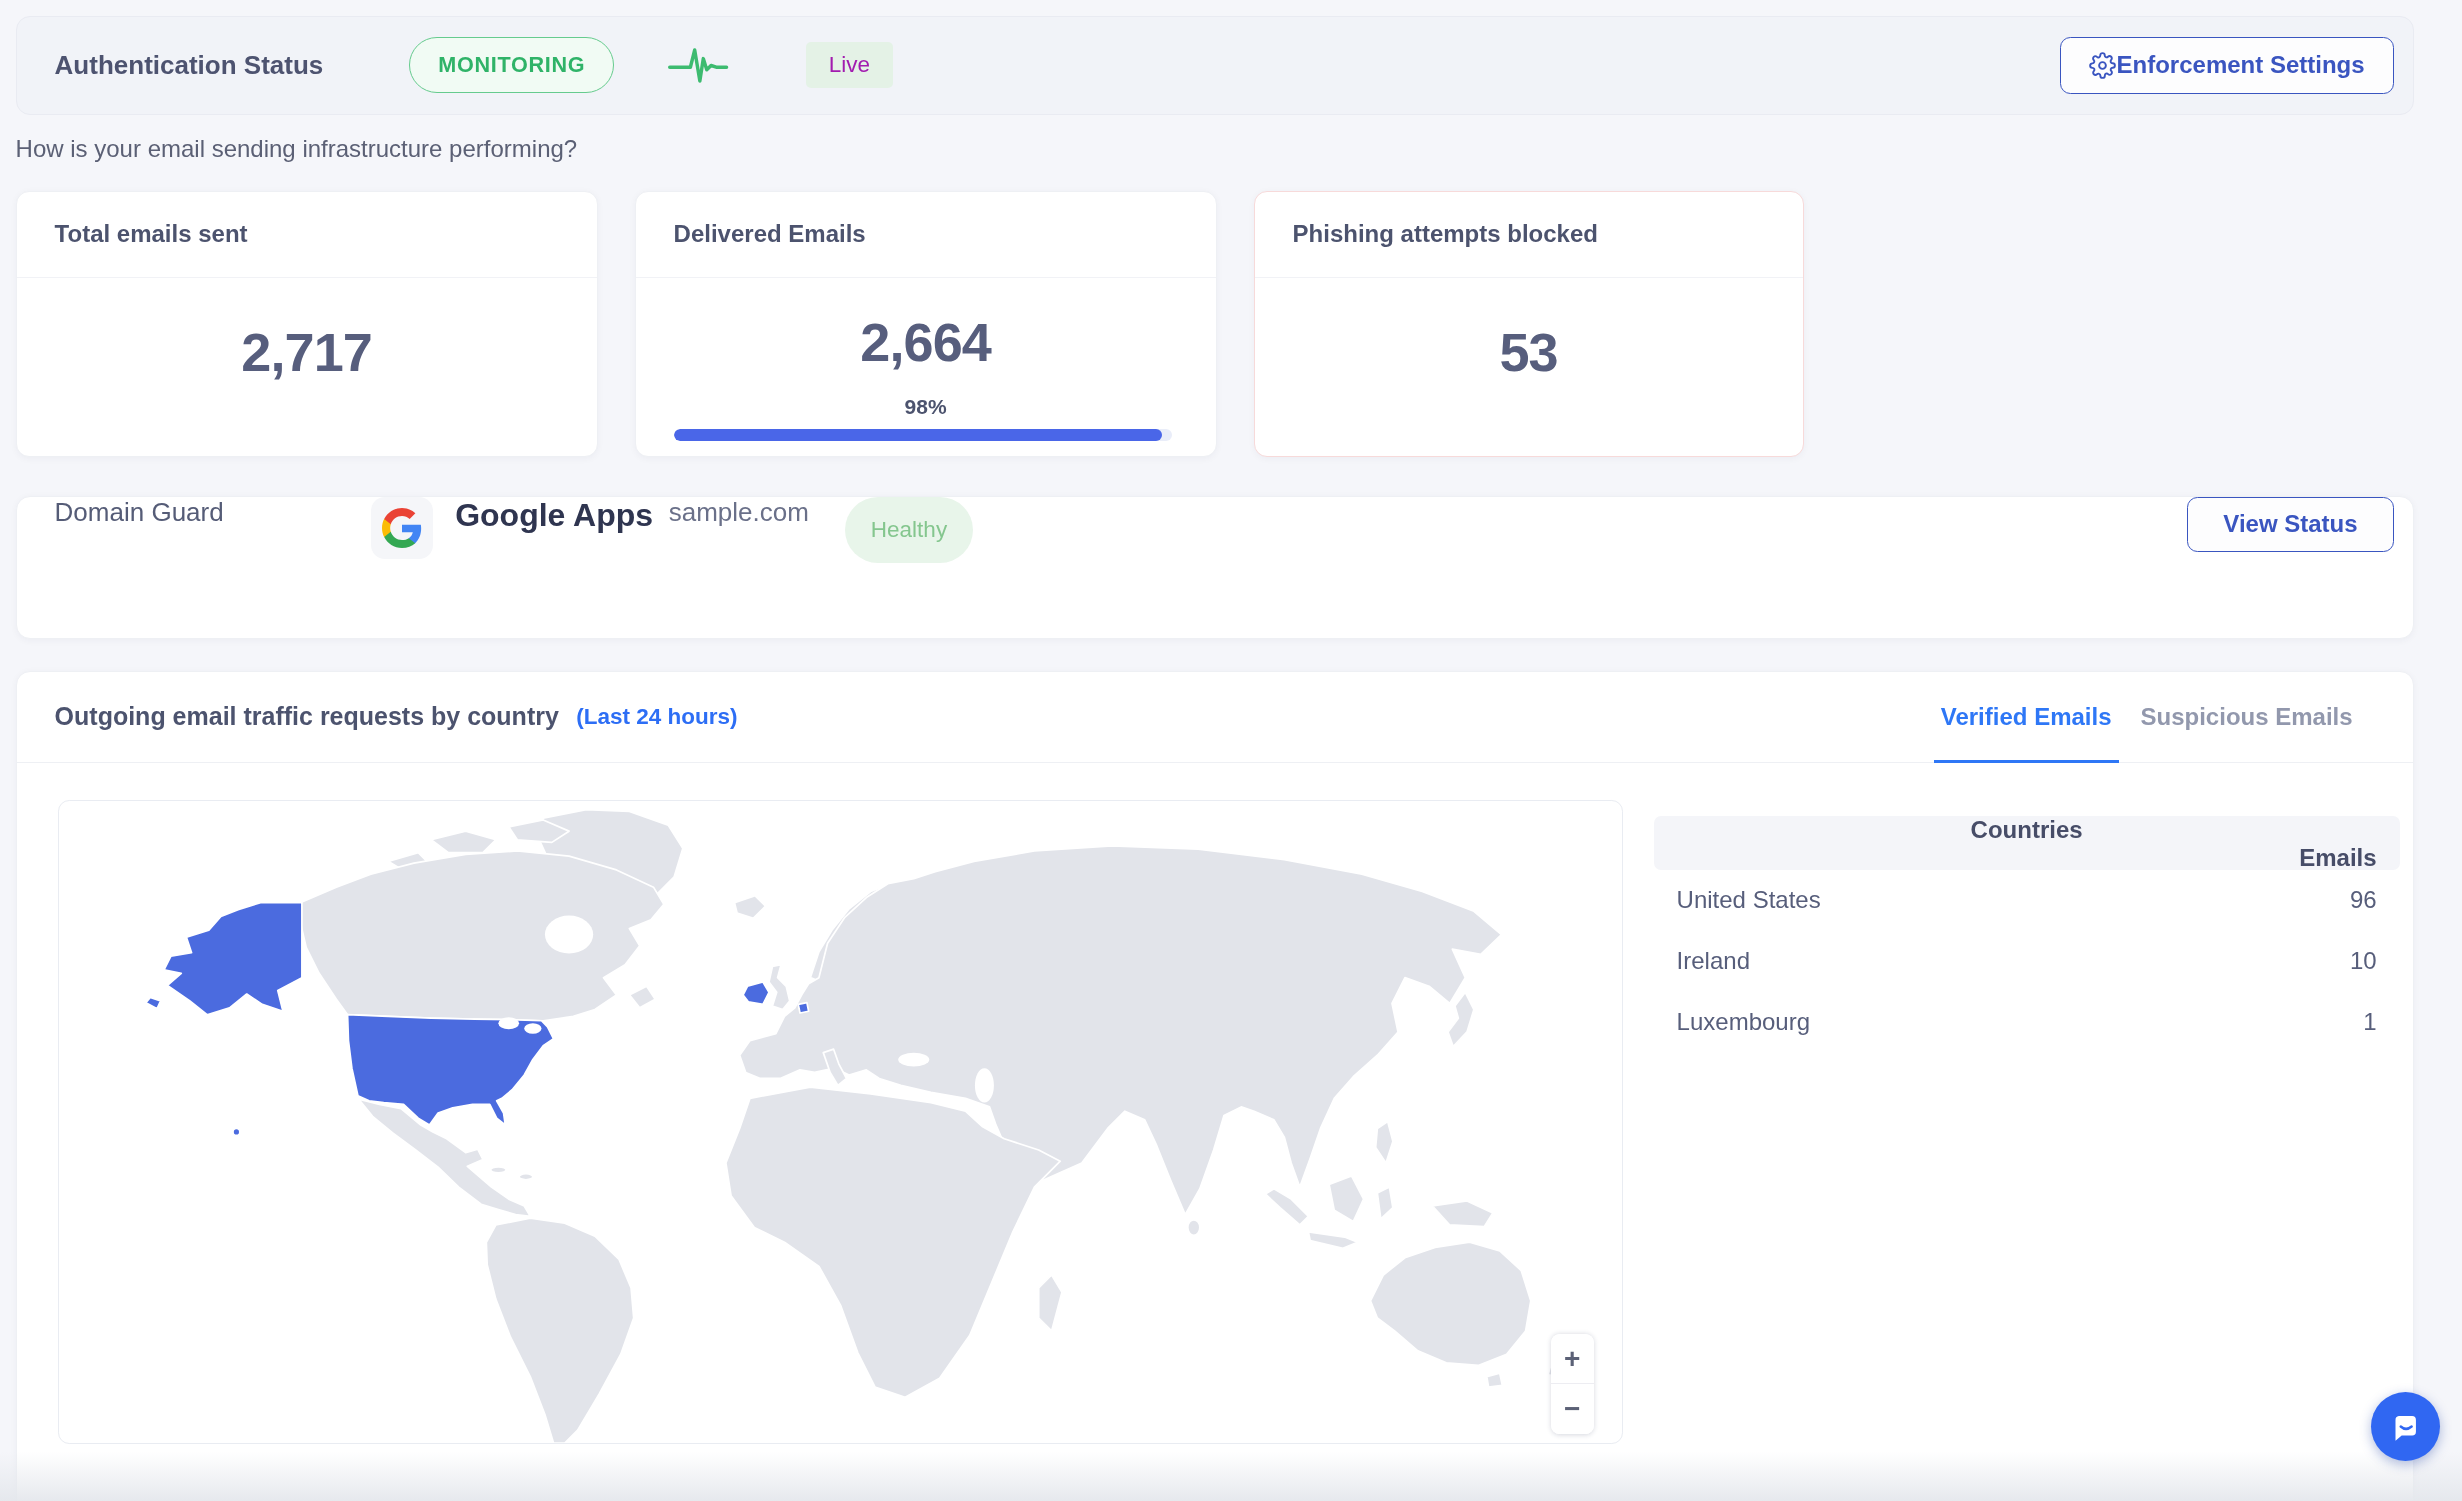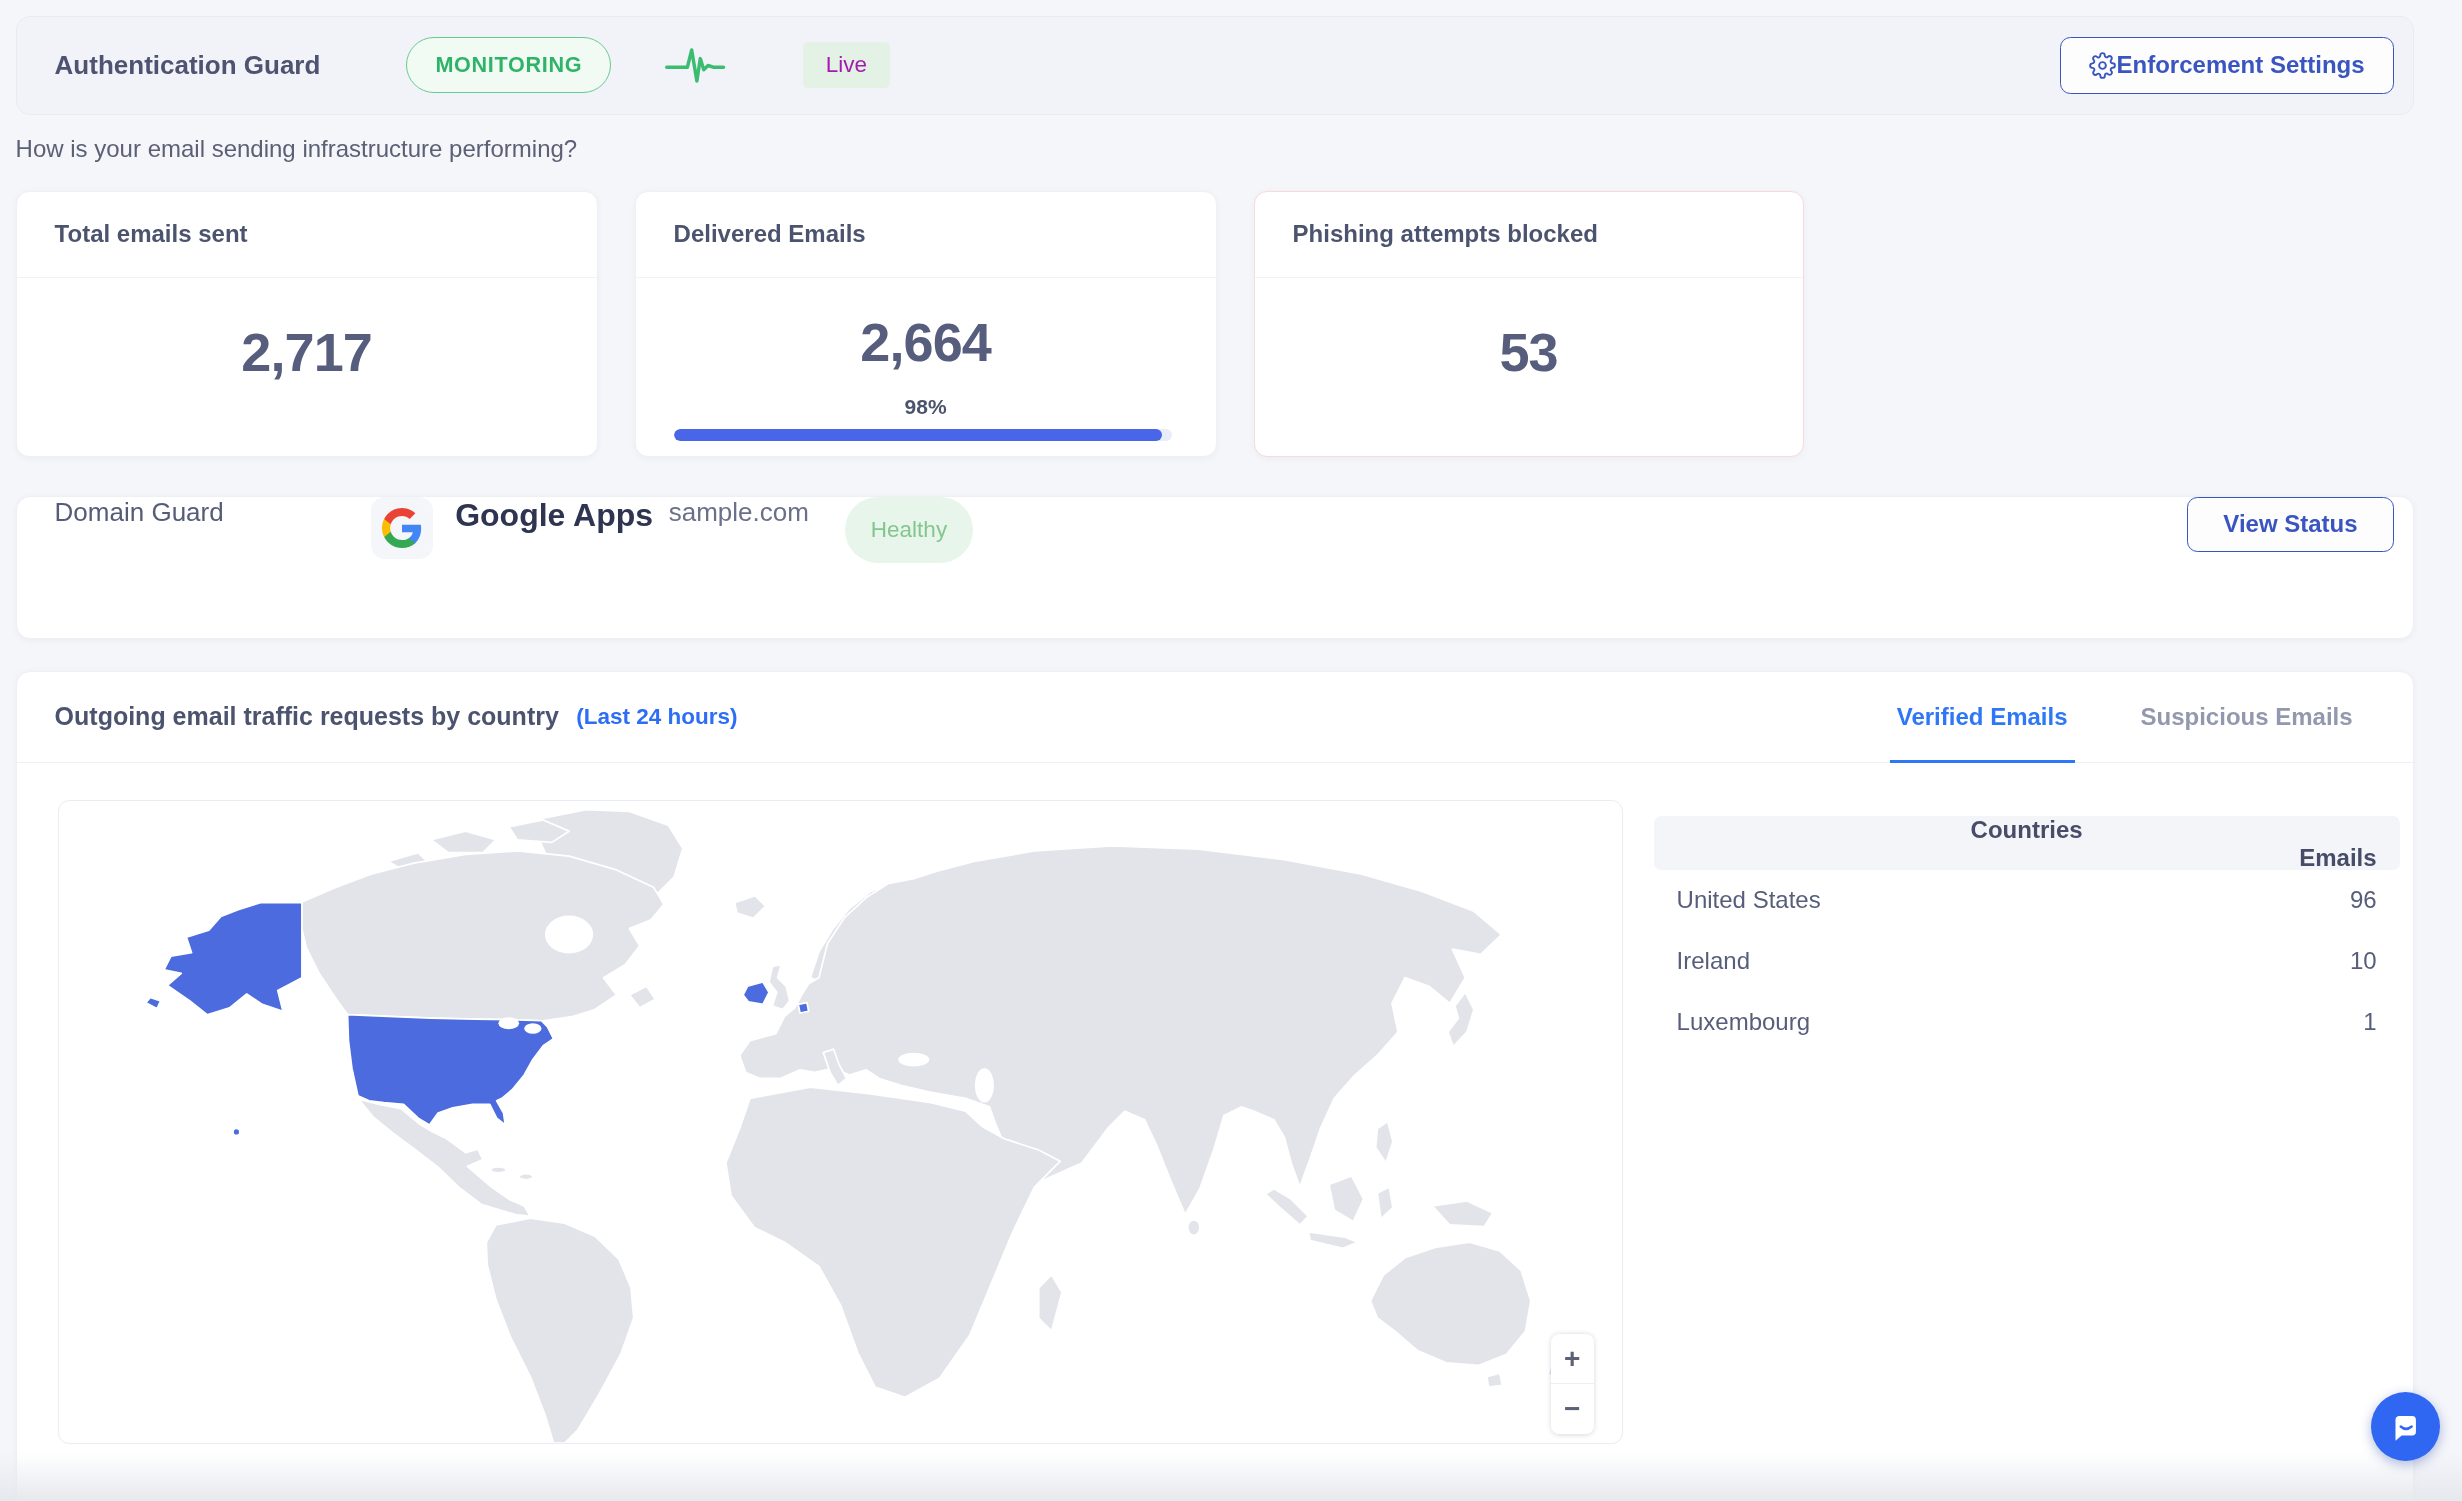--- a/index.html
+++ b/index.html
@@ -84,21 +84,21 @@
     margin-top:32px; background:#fff; border:0.9px solid #eef0f4;
     border-radius:14px 14px 0 0; box-shadow:0 1.7px 7px rgba(25,35,70,.04);
     min-height:855px; position:relative;
   }
   .traffic-head {
     height:91px; display:flex; align-items:center; padding:0 60px 0 38px;
     border-bottom:1.7px solid #eef0f4; position:relative;
   }
   .traffic-title { font-size:25px; font-weight:700; color:#4c536e; }
   .traffic-sub { margin-left:17.3px; font-size:22.5px; font-weight:700; color:#2d6ef5; cursor:pointer; }
-  .tabs { margin-left:auto; display:flex; gap:73px; height:100%; align-items:center; }
+  .tabs { margin-left:auto; display:flex; gap:29px; height:100%; align-items:center; }
   .tab { font-size:24px; font-weight:700; color:#9298ad; cursor:pointer; position:relative; height:100%; display:flex; align-items:center; }
   .tab.active { color:#2e77f6; }
   .tab.active::after {
     content:""; position:absolute; left:-7px; right:-7px; bottom:-1.7px; height:3.5px; background:#2e77f6;
   }
   .traffic-body { display:flex; padding:37px 0 0 41px; }
   .map-box {
     width:1565px; height:644px; background:#fff; border:1.7px solid #e9ecf2; border-radius:11.2px;
     position:relative; overflow:hidden; flex:none;
   }
@@ -136,21 +136,21 @@
     position:absolute; left:0; right:0; bottom:0; height:50px; z-index:30; pointer-events:none;
     background:linear-gradient(to bottom, rgba(238,240,244,0), rgba(228,231,236,.95));
   }
 </style>
 </head>
 <body>
 
 <div class="page">
 
   <div class="statusbar">
-    <div class="statusbar-title">Authentication Guard</div>
+    <div class="statusbar-title">Authentication Status</div>
     <div class="pill-monitoring">MONITORING</div>
     <span class="pulse-wrap">
       <svg width="62" height="45" viewBox="0 0 36 26" fill="none">
         <polyline points="1,14 10,14 13,14 15.5,4 18.5,22 20.5,9 22.5,15.5 25,13 28,14 34,14" stroke="#3dbb70" stroke-width="2" stroke-linecap="round" stroke-linejoin="round"></polyline>
       </svg>
     </span>
     <div class="badge-live">Live</div>
     <div class="spacer"></div>
     <button class="btn-outline-blue">
       <span style="display:flex;">

